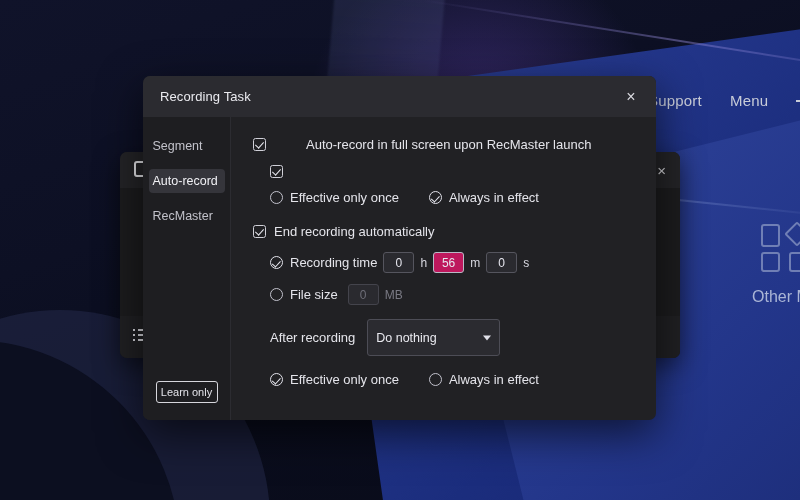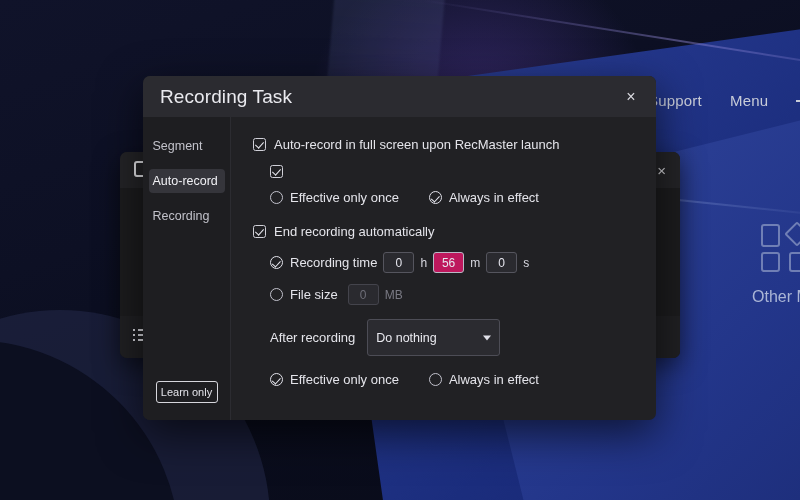--- a/index.html
+++ b/index.html
@@ -152,21 +152,21 @@
     overflow: hidden;
     display: flex; flex-direction: column;
   }
   .titlebar {
     height: 41px; flex: 0 0 41px;
     background: #2b2b30;
     display: flex; align-items: center; justify-content: space-between;
     padding: 0 14px 0 17px;
   }
   .titlebar .title {
-    color: #eaeaef; font-size: 19px; letter-spacing: .1px;
+    color: #eaeaef; font-size: 13px; letter-spacing: .1px;
   }
   .titlebar .close {
     color: #d8d8de; font-size: 16px; line-height: 1;
     width: 22px; height: 22px; display: flex; align-items: center; justify-content: center;
     cursor: pointer;
   }
 
   .body { flex: 1; display: flex; min-height: 0; }
 
   
@@ -196,21 +196,21 @@
   }
 
   
   .content {
     flex: 1; padding: 20px 18px 0 22px;
     color: #e4e4ea; font-size: 13px;
     min-width: 0;
   }
 
   .row { display: flex; align-items: center; }
-  .r1 { margin-bottom: 13px; }
+  .r1 { margin-bottom: 13px; gap: 32px; }
   .r2 { margin-bottom: 12px; padding-left: 17px; }
   .r3 { margin-bottom: 19px; padding-left: 17px; gap: 30px; }
   .r4 { margin-bottom: 13px; }
   .r5 { margin-bottom: 11px; padding-left: 17px; gap: 0; }
   .r6 { margin-bottom: 14px; padding-left: 17px; }
   .r7 { margin-bottom: 16px; padding-left: 17px; }
   .r8 { padding-left: 17px; gap: 30px; }
 
   .lbl { color: #e4e4ea; white-space: nowrap; }
 
@@ -321,21 +321,21 @@
     <div class="titlebar">
       <span class="title">Recording Task</span>
       <span class="close">×</span>
     </div>
 
     <div class="body">
 
       <div class="sidebar">
         <div class="side-item">Segment</div>
         <div class="side-item active">Auto-record</div>
-        <div class="side-item">Recording</div>
+        <div class="side-item">RecMaster</div>
         <button class="learn-more">Learn only</button>
       </div>
 
       <div class="content">
 
         <div class="row r1">
           <span class="cb checked"></span>
           <span class="lbl">Auto-record in full screen upon RecMaster launch</span>
         </div>
 

